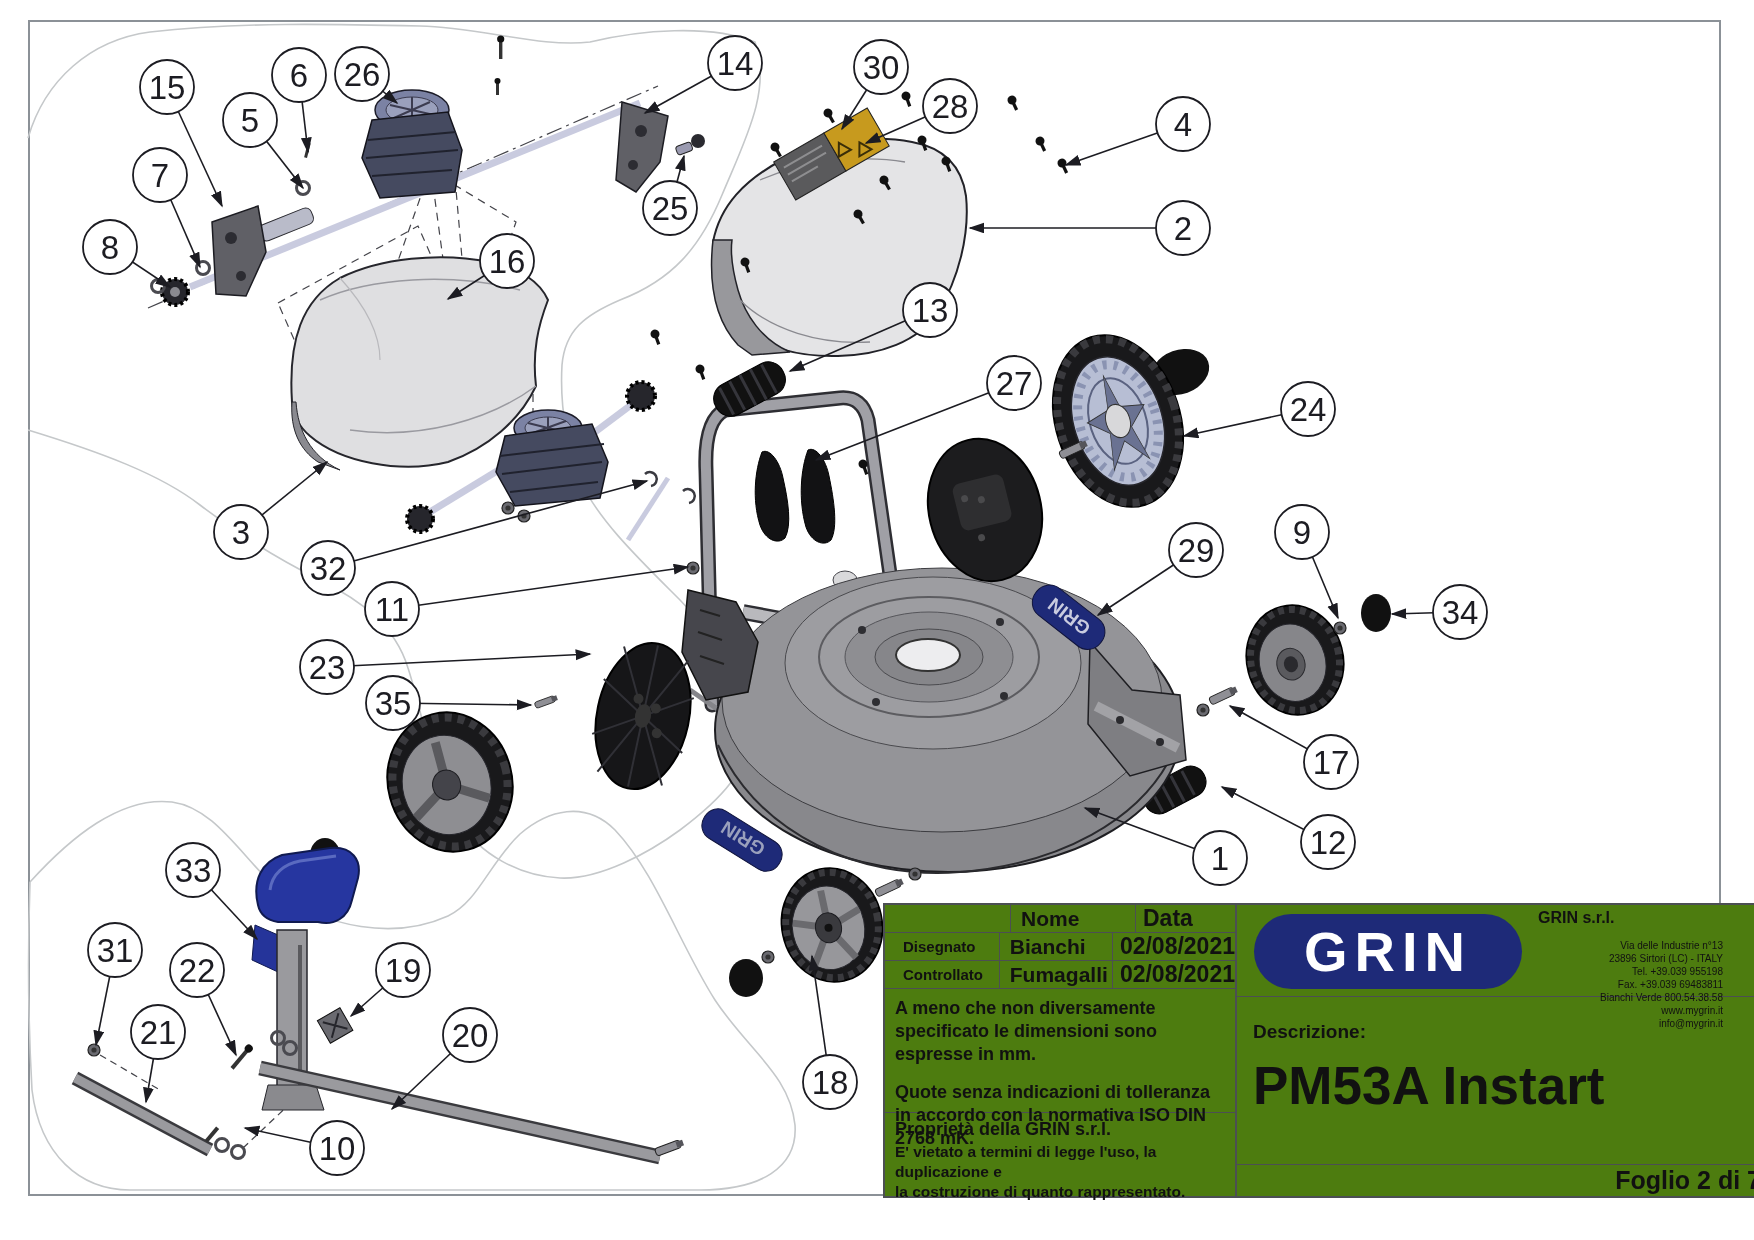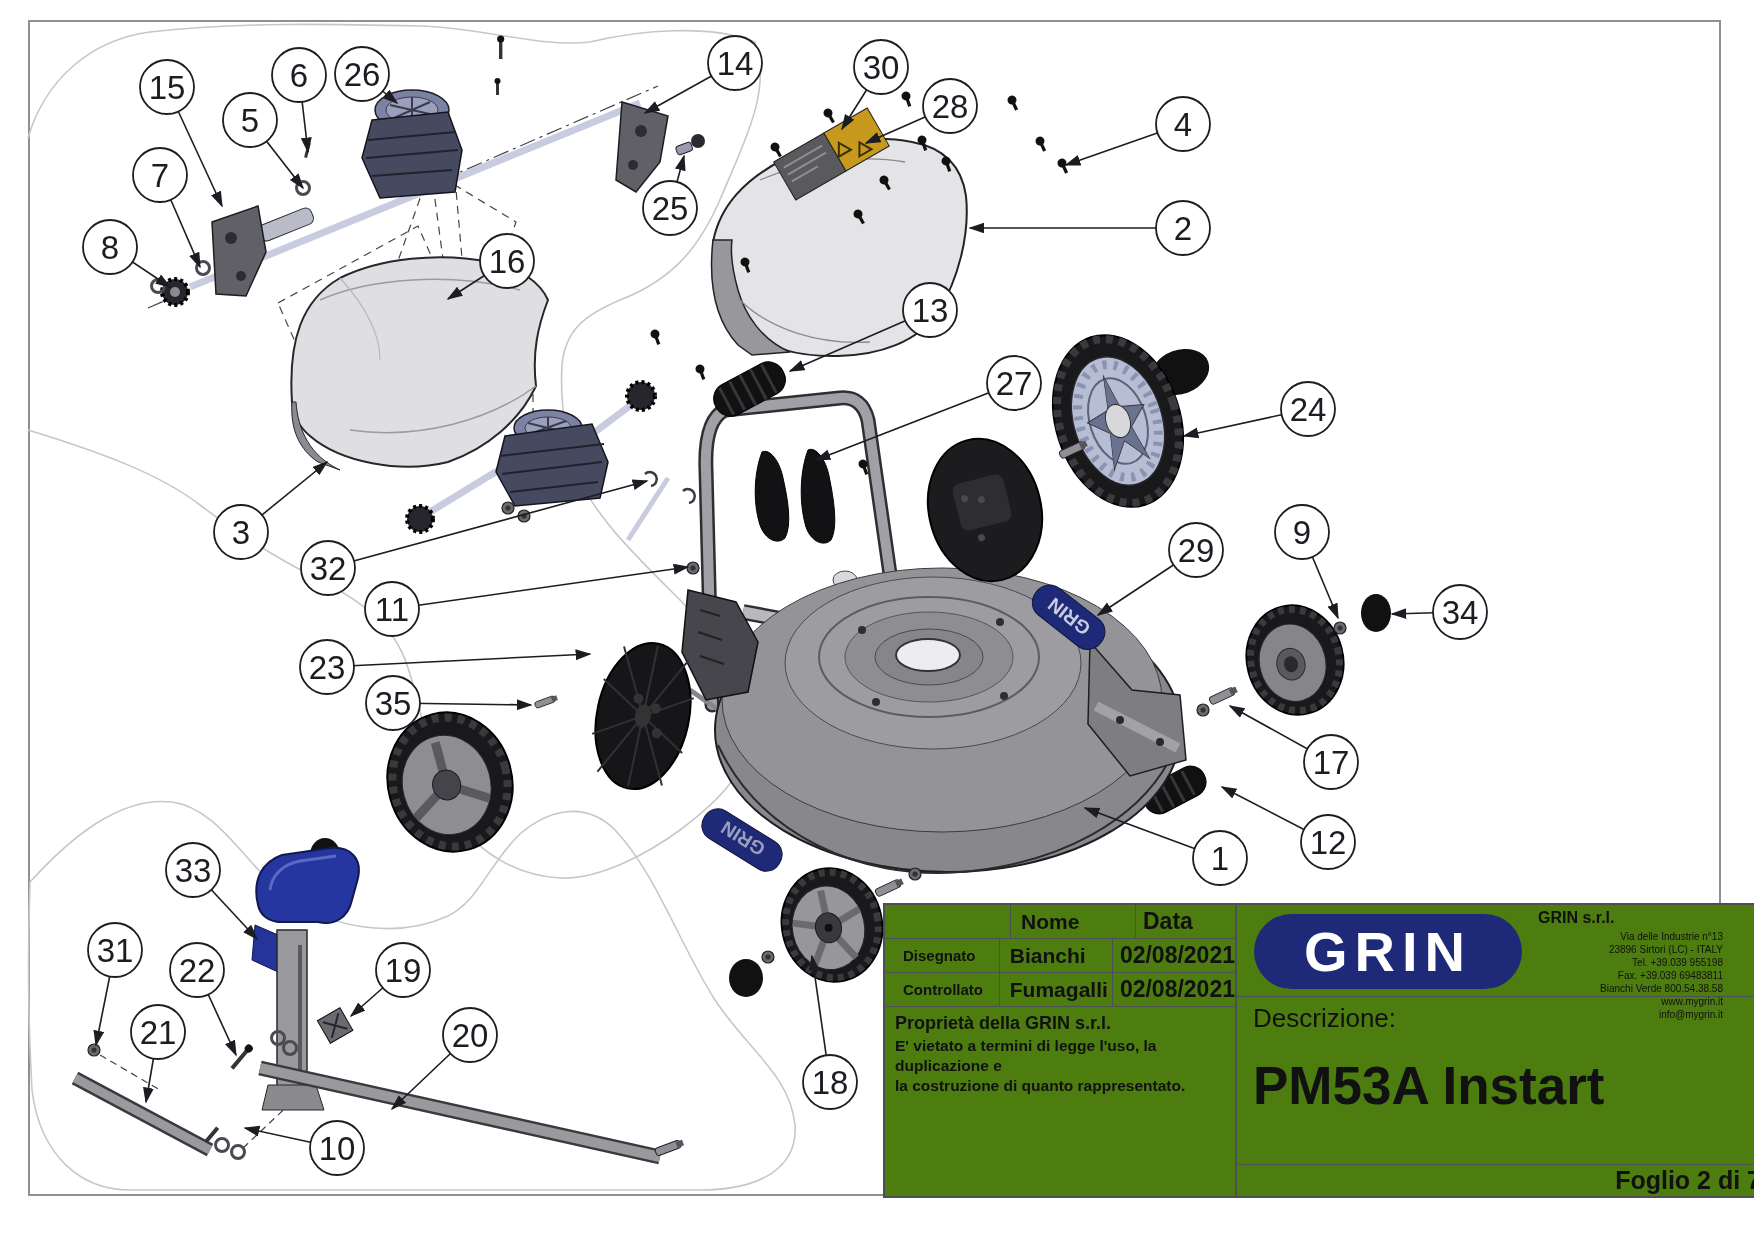--- a/index.html
+++ b/index.html
@@ -23,24 +23,24 @@
   .tb-notes .n2{margin-top:15px;}
   .tb-prop{flex:1;padding:6px 8px 0 10px;color:#111;}
   .tb-prop .pt{font-weight:bold;font-size:18px;margin-bottom:2px;}
   .tb-prop .pl{font-weight:bold;font-size:15.5px;line-height:20px;}
   .tb-right{flex:1;display:flex;flex-direction:column;position:relative;}
   .logo-row{height:92px;border-bottom:1.5px solid #4c4f53;position:relative;}
   .logo-pill{position:absolute;left:17px;top:9px;width:268px;height:75px;border-radius:38px;
              background:#1e2a78;color:#fff;display:flex;align-items:center;justify-content:center;
              font-weight:bold;font-size:56px;letter-spacing:7px;font-family:"Liberation Sans",sans-serif;}
   .addr{position:absolute;left:301px;top:4px;width:185px;color:#111;}
-  .addr .co{font-weight:bold;font-size:16px;margin-bottom:3px;}
+  .addr .co{font-weight:bold;font-size:16px;margin-bottom:12px;}
   .addr .al{font-size:10px;line-height:13px;text-align:right;}
   .desc-row{height:168px;border-bottom:1.5px solid #4c4f53;position:relative;}
-  .desc-lbl{position:absolute;left:16px;top:6px;font-weight:normal;font-size:26px;color:#111;}
+  .desc-lbl{position:absolute;left:16px;top:24px;font-weight:bold;font-size:19px;color:#111;}
   .prod{position:absolute;left:16px;top:58px;font-weight:bold;font-size:53px;color:#111;}
   .sheet-row{flex:1;display:flex;align-items:center;justify-content:flex-end;
              padding-right:12px;font-weight:bold;font-size:25px;color:#111;}
 </style>
 </head>
 <body>
 
 <div class="page">
   <div class="border-frame"></div>
 
@@ -444,20 +444,24 @@
       <div class="tb-row">
         <div class="c1">Disegnato</div>
         <div class="c2">Bianchi</div>
         <div class="c3">02/08/2021</div>
       </div>
       <div class="tb-row">
         <div class="c1">Controllato</div>
         <div class="c2">Fumagalli</div>
         <div class="c3">02/08/2021</div>
       </div>
+      <div class="tb-notes">
+        <div class="n1">A meno che non diversamente specificato le dimensioni sono espresse in mm.</div>
+        <div class="n2">Quote senza indicazioni di tolleranza in accordo con la normativa ISO DIN 2768 mK.</div>
+      </div>
       <div class="tb-prop">
         <div class="pt">Proprietà della GRIN s.r.l.</div>
         <div class="pl">E' vietato a termini di legge l'uso, la duplicazione e</div>
         <div class="pl">la costruzione di quanto rappresentato.</div>
       </div>
     </div>
     <div class="tb-right">
       <div class="logo-row">
         <div class="logo-pill">GRIN</div>
         <div class="addr">

